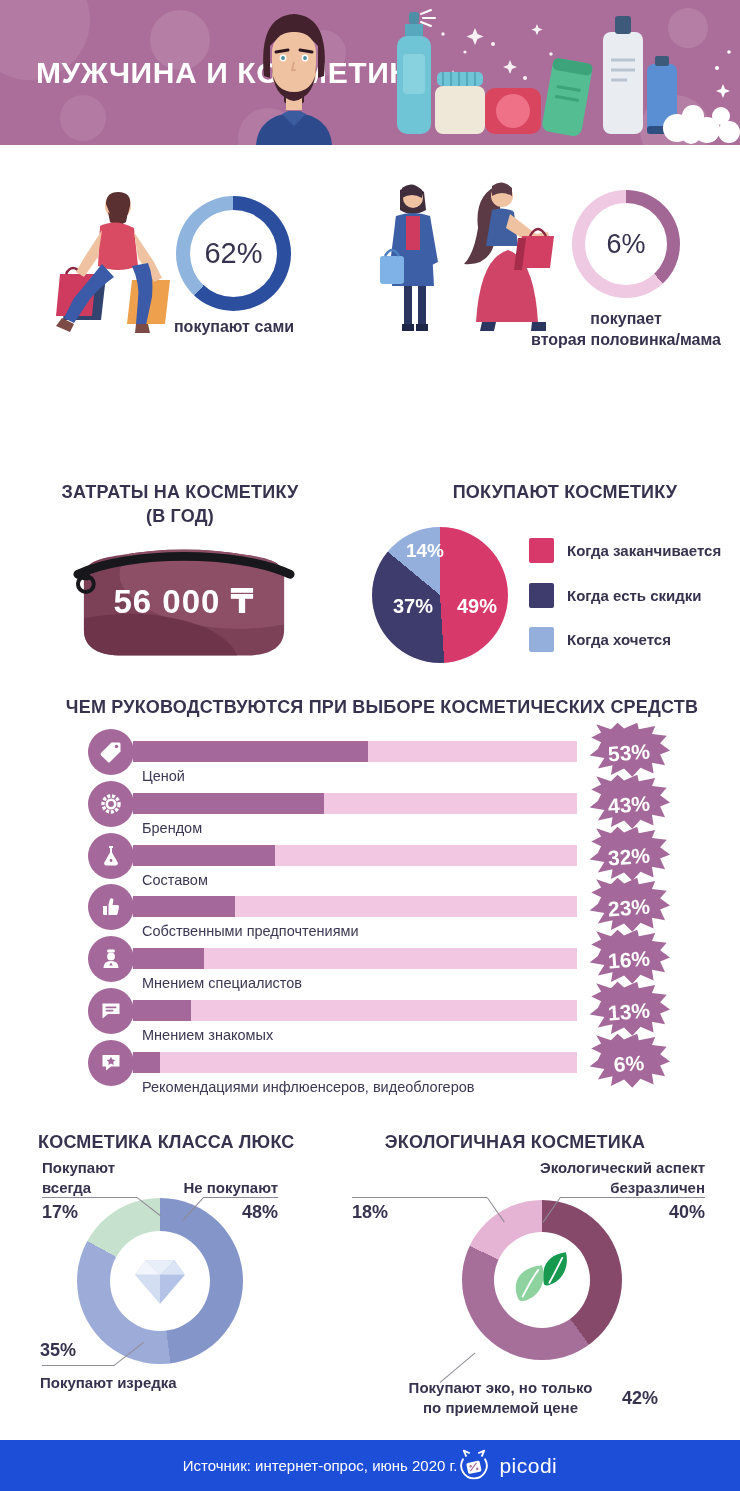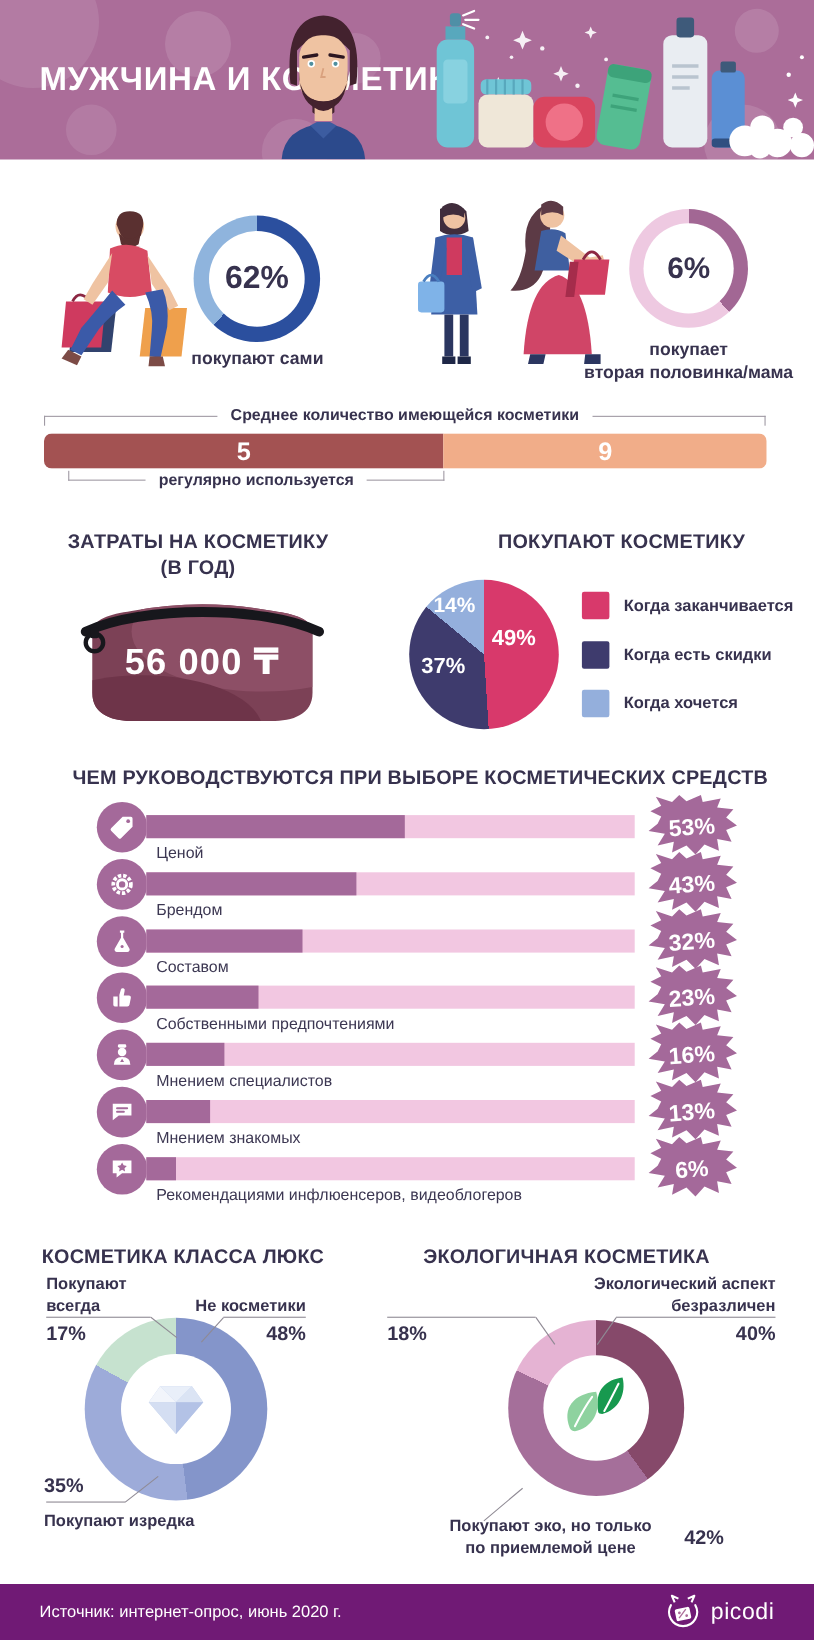--- a/index.html
+++ b/index.html
@@ -4,31 +4,31 @@
 <style>
   html,body{margin:0;padding:0;background:#fff;}
   .page{position:relative;width:740px;height:1491px;background:#fff;overflow:hidden;
         font-family:"Liberation Sans","DejaVu Sans",sans-serif;color:#37324e;}
   .abs{position:absolute;}
   .sec{position:absolute;left:0;width:740px;}
   
   .header{top:0;height:145px;background:#ab6d99;overflow:hidden;}
   .bubble{position:absolute;border-radius:50%;}
   .hdr-title{position:absolute;left:36px;top:56px;font-size:30px;font-weight:800;color:#fff;letter-spacing:.6px;white-space:nowrap;}
-  .footer{top:1440px;height:51px;background:#701a75;display:flex;align-items:center;justify-content:space-between;
+  .footer{top:1440px;height:51px;background:#1d4ed8;display:flex;align-items:center;justify-content:center;
           padding:0 36px;box-sizing:border-box;color:#fff;}
   .footer-src{font-size:15px;}
   .brand{display:flex;align-items:center;gap:8px;font-size:21px;letter-spacing:.5px;color:#fff;}
   
   .donut{position:absolute;border-radius:50%;}
   .hole{position:absolute;background:#fff;border-radius:50%;}
   .donut-center{position:absolute;inset:0;display:flex;align-items:center;justify-content:center;z-index:2;}
-  .donut-pct{font-weight:700;color:#37324e;}
+  .donut-pct{font-weight:400;color:#37324e;}
   .caption{position:absolute;text-align:center;font-size:16px;font-weight:700;color:#37324e;}
-  .pie-label{position:absolute;color:#fff;font-weight:800;font-size:20px;text-align:left;}
+  .pie-label{position:absolute;color:#fff;font-weight:800;font-size:20px;text-align:right;}
   
   .bracket-top{position:absolute;border:1.5px solid #a09aa4;border-bottom:none;height:8px;}
   .bracket-bottom{position:absolute;border:1.5px solid #a09aa4;border-top:none;height:8px;}
   .bracket-label{position:absolute;left:50%;background:#fff;padding:0 12px;font-size:14.5px;font-weight:700;color:#37324e;white-space:nowrap;}
   .bl-top{top:0;transform:translate(-50%,-58%);}
   .bl-bottom{bottom:0;transform:translate(-50%,58%);}
   .qbar{position:absolute;display:flex;border-radius:7px;overflow:hidden;}
   .qseg{display:flex;align-items:center;justify-content:center;color:#fff;font-weight:800;font-size:23px;}
   
   .sec-title{position:absolute;font-size:18px;font-weight:800;color:#37324e;letter-spacing:.2px;line-height:24px;}
@@ -193,36 +193,20 @@
     <div class="donut" style="left: 572px; top: 30px; width: 108px; height: 108px; background: conic-gradient(rgb(162, 103, 148) 0%, rgb(162, 103, 148) 38%, rgb(238, 201, 225) 38%, rgb(238, 201, 225) 100%);">
       <div class="hole" style="inset:13px"></div>
       <div class="donut-center">
           <span class="donut-pct" style="font-size:27px">6%</span>
         </div>
     </div>
     <div class="caption" style="left:505px;top:150px;width:242px">покупает</div>
     <div class="caption" style="left:505px;top:171px;width:242px">вторая половинка/мама</div>
   </div>
 
-  <div class="sec" style="top:370px;height:85px">
-    <div class="bracket-top" style="left:40px;top:8px;width:654px">
-      <span class="bracket-label bl-top">Среднее количество имеющейся косметики</span>
-    </div>
-    <div class="qbar" style="left:40px;top:24px;width:657px;height:32px">
-      <div class="qseg" style="background: rgb(163, 82, 82); width: 55.3%;">
-        <span>5</span>
-      </div>
-      <div class="qseg" style="flex: 1 1 0%; background: rgb(241, 173, 137);">
-        <span>9</span>
-      </div>
-    </div>
-    <div class="bracket-bottom" style="left:62px;top:58px;width:340px">
-      <span class="bracket-label bl-bottom">регулярно используется</span>
-    </div>
-  </div>
 
   <div class="sec" style="top:470px;height:210px">
     <div class="sec-title" style="left:30px;top:10px;width:300px;text-align:center">
       <div>ЗАТРАТЫ НА КОСМЕТИКУ</div>
       <div>(В ГОД)</div>
     </div>
     <svg class="abs" style="left:70px;top:64px" width="228" height="126" viewBox="0 0 230 126">
       <defs>
           <clipPath id="bagclip">
             <path d="M14 42 C14 28 30 24 50 21 C95 13 135 13 180 21 C200 24 216 28 216 42 L216 96 C216 116 198 122 178 122 L52 122 C32 122 14 116 14 96 Z"></path>
@@ -236,21 +220,21 @@
       <path d="M8 40 C60 16 170 16 222 40" stroke="#17171c" stroke-width="9" fill="none" stroke-linecap="round"></path>
       <circle cx="16" cy="50" r="8" fill="none" stroke="#17171c" stroke-width="4"></circle>
       <rect x="12" y="36" width="8" height="10" rx="2" fill="#17171c"></rect>
     </svg>
     <div class="amount" style="left:70px;top:112px;width:228px">56 000 ₸</div>
 
     <div class="sec-title" style="left:410px;top:10px;width:310px;text-align:center">
       <div>ПОКУПАЮТ КОСМЕТИКУ</div>
     </div>
     <div class="donut" style="left: 372px; top: 57px; width: 136px; height: 136px; background: conic-gradient(rgb(216, 57, 107) 0%, rgb(216, 57, 107) 49%, rgb(62, 59, 109) 49%, rgb(62, 59, 109) 86%, rgb(148, 175, 220) 86%, rgb(148, 175, 220) 100%);"></div>
-    <div class="pie-label" style="left:447px;top:99px;width:50px">49%</div>
+    <div class="pie-label" style="left:447px;top:125px;width:50px">49%</div>
     <div class="pie-label" style="left:383px;top:125px;width:50px">37%</div>
     <div class="pie-label" style="left:394px;top:70px;width:50px;font-size:19px">14%</div>
     <div class="legend-item" style="left:529px;top:68px">
       <div class="legend-sq" style="background: rgb(216, 57, 107);"></div>
       <div class="legend-label">Когда заканчивается</div>
     </div>
     <div class="legend-item" style="left:529px;top:113px">
       <div class="legend-sq" style="background: rgb(62, 59, 109);"></div>
       <div class="legend-label">Когда есть скидки</div>
     </div>
@@ -397,21 +381,21 @@
           <polygon points="16,6 30,20 44,6" fill="#e9eff9"></polygon>
           <polygon points="16,6 6,20 30,20" fill="#f2f5fb"></polygon>
           <polygon points="44,6 30,20 54,20" fill="#dbe4f4"></polygon>
           <polygon points="6,20 30,20 30,48" fill="#d4def2"></polygon>
           <polygon points="30,20 54,20 30,48" fill="#b3c2e6"></polygon>
         </svg>
       </div>
     </div>
     <div class="callout" style="left:42px;top:38px;width:110px">Покупают всегда</div>
     <div class="callout-pct" style="left:42px;top:82px">17%</div>
-    <div class="callout ra" style="left:150px;top:58px;width:128px">Не косметики</div>
+    <div class="callout ra" style="left:150px;top:58px;width:128px">Не покупают</div>
     <div class="callout-pct ra" style="left:203px;top:82px;width:75px">48%</div>
     <div class="callout-pct" style="left:40px;top:220px">35%</div>
     <div class="callout" style="left:40px;top:253px;width:170px">Покупают изредка</div>
     <div class="cline" style="left:42px;top:77px;width:95px"></div>
     <div class="cline" style="left:137px;top:77px;width:30px;transform:rotate(38deg)"></div>
     <div class="cline" style="left:203px;top:77px;width:75px"></div>
     <div class="cline" style="left:203px;top:77px;width:30px;transform:rotate(132deg)"></div>
     <div class="cline" style="left:42px;top:245px;width:72px"></div>
     <div class="cline" style="left:114px;top:245px;width:38px;transform:rotate(-38deg)"></div>
 

